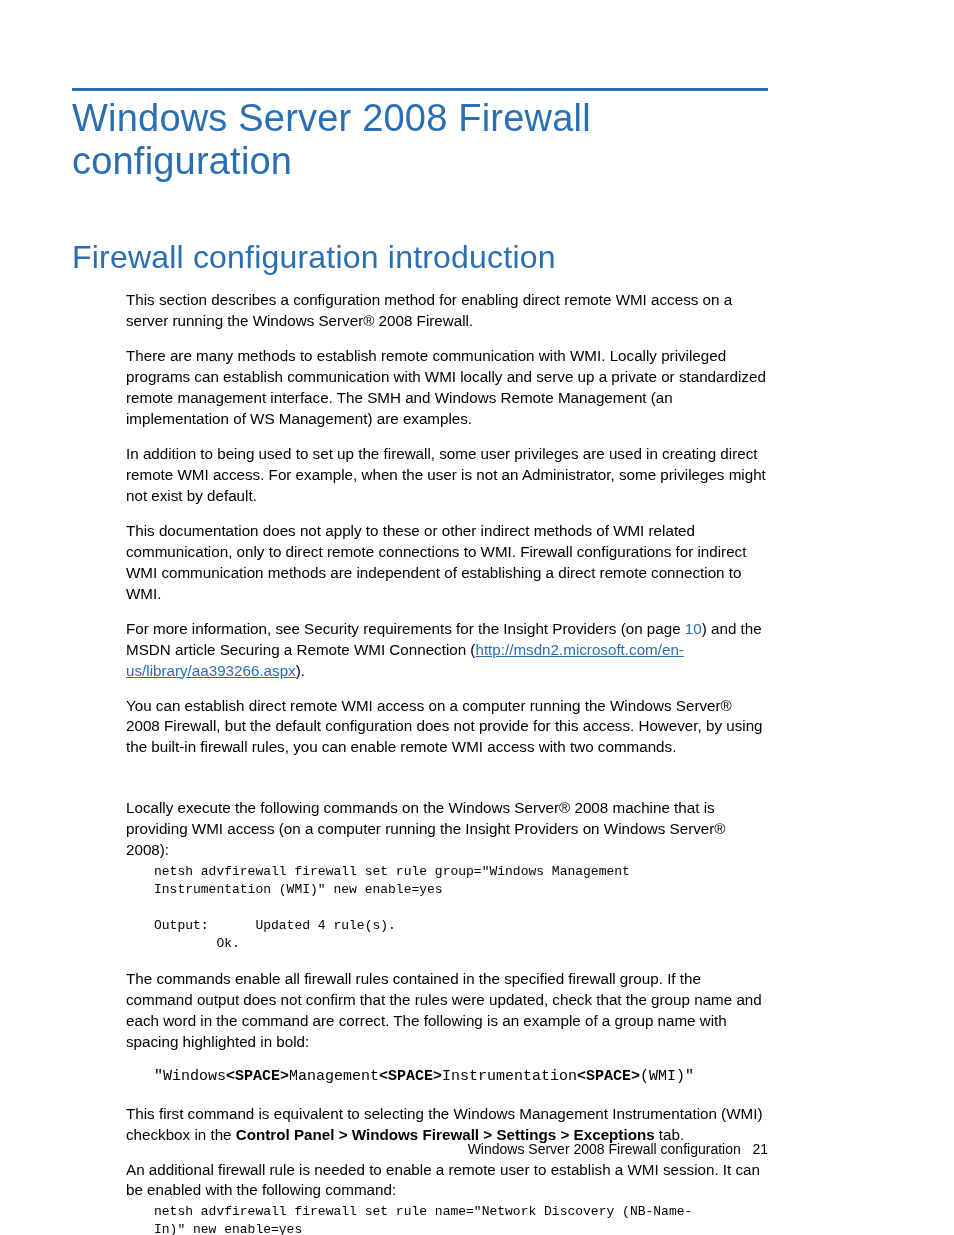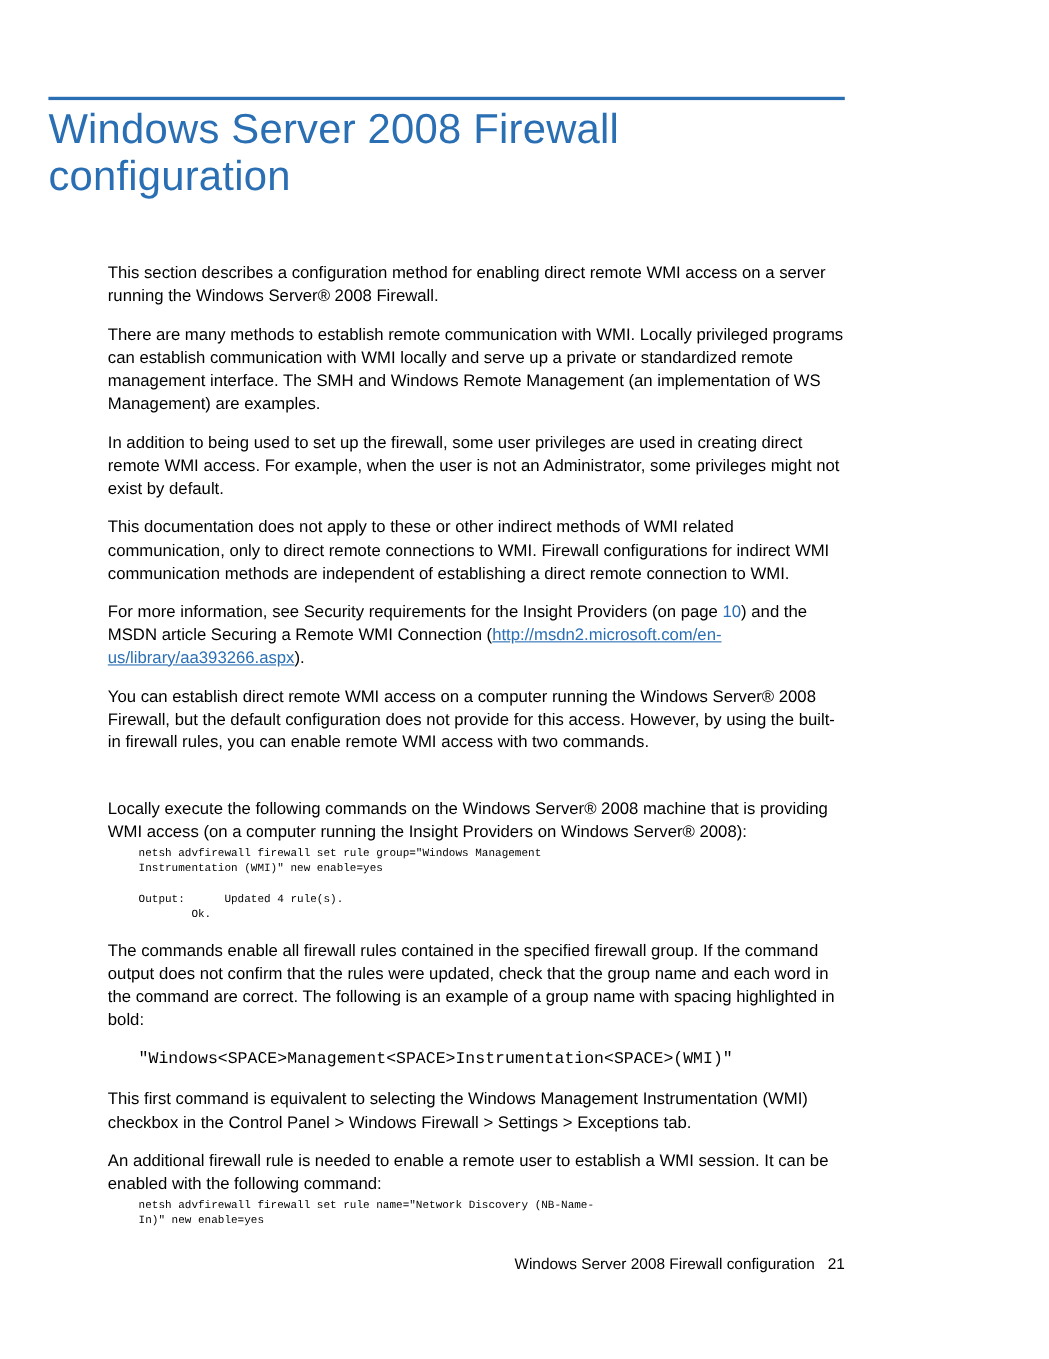--- a/index.html
+++ b/index.html
@@ -8,21 +8,21 @@
     background: #fff;
     font-family: "Futura", "Century Gothic", "Trebuchet MS", Arial, sans-serif;
     color: #000;
     -webkit-font-smoothing: antialiased;
   }
   .page {
     width: 864px;
     height: 1235px;
     position: relative;
     box-sizing: border-box;
-    padding: 88px 96px 0 44px;
+    padding: 88px 96px 0 72px;
   }
   .rule {
     border: none;
     border-top: 3px solid #2a6fb3;
     margin: 0 0 6px 0;
   }
   h1.title {
     font-size: 38px;
     font-weight: 300;
     color: #2a6fb3;
@@ -40,33 +40,33 @@
     margin-left: 54px;
     font-size: 15.2px;
     line-height: 1.38;
     color: #000;
   }
   .body p {
     margin: 0 0 14px 0;
   }
   .codeblock {
     font-family: "Courier New", Courier, monospace;
-    font-size: 10px;
+    font-size: 13px;
     white-space: pre;
     margin: 2px 0 16px 28px;
     line-height: 1.38;
     color: #000;
   }
   .codeline {
     font-family: "Courier New", Courier, monospace;
     font-size: 15px;
     margin: 2px 0 16px 28px;
     line-height: 1.38;
   }
-  .codeline b, .body b { font-weight: normal; }
+  .codeline b, .body b { font-weight: bold; }
   a.link {
     color: #2a6fb3;
     text-decoration: underline;
   }
   .pageref {
     color: #2a6fb3;
   }
   .footer {
     position: absolute;
     bottom: 78px;
@@ -75,20 +75,21 @@
     color: #000;
   }
 </style>
 </head>
 <body>
 
 <div class="page">
   <hr class="rule">
   <h1 class="title">Windows Server 2008 Firewall configuration</h1>
 
+  <h2 class="section">Firewall configuration introduction</h2>
   <div class="body">
     <p>This section describes a configuration method for enabling direct remote WMI access on a server running the Windows Server® 2008 Firewall.</p>
     <p>There are many methods to establish remote communication with WMI. Locally privileged programs can establish communication with WMI locally and serve up a private or standardized remote management interface. The SMH and Windows Remote Management (an implementation of WS Management) are examples.</p>
     <p>In addition to being used to set up the firewall, some user privileges are used in creating direct remote WMI access. For example, when the user is not an Administrator, some privileges might not exist by default.</p>
     <p>This documentation does not apply to these or other indirect methods of WMI related communication, only to direct remote connections to WMI. Firewall configurations for indirect WMI communication methods are independent of establishing a direct remote connection to WMI.</p>
     <p>
       <span>For more information, see Security requirements for the Insight Providers (on page </span><span class="pageref">10</span><span>) and the MSDN article Securing a Remote WMI Connection (</span><a class="link">http://msdn2.microsoft.com/en-us/library/aa393266.aspx</a><span>).</span>
     </p>
   </div>
 

